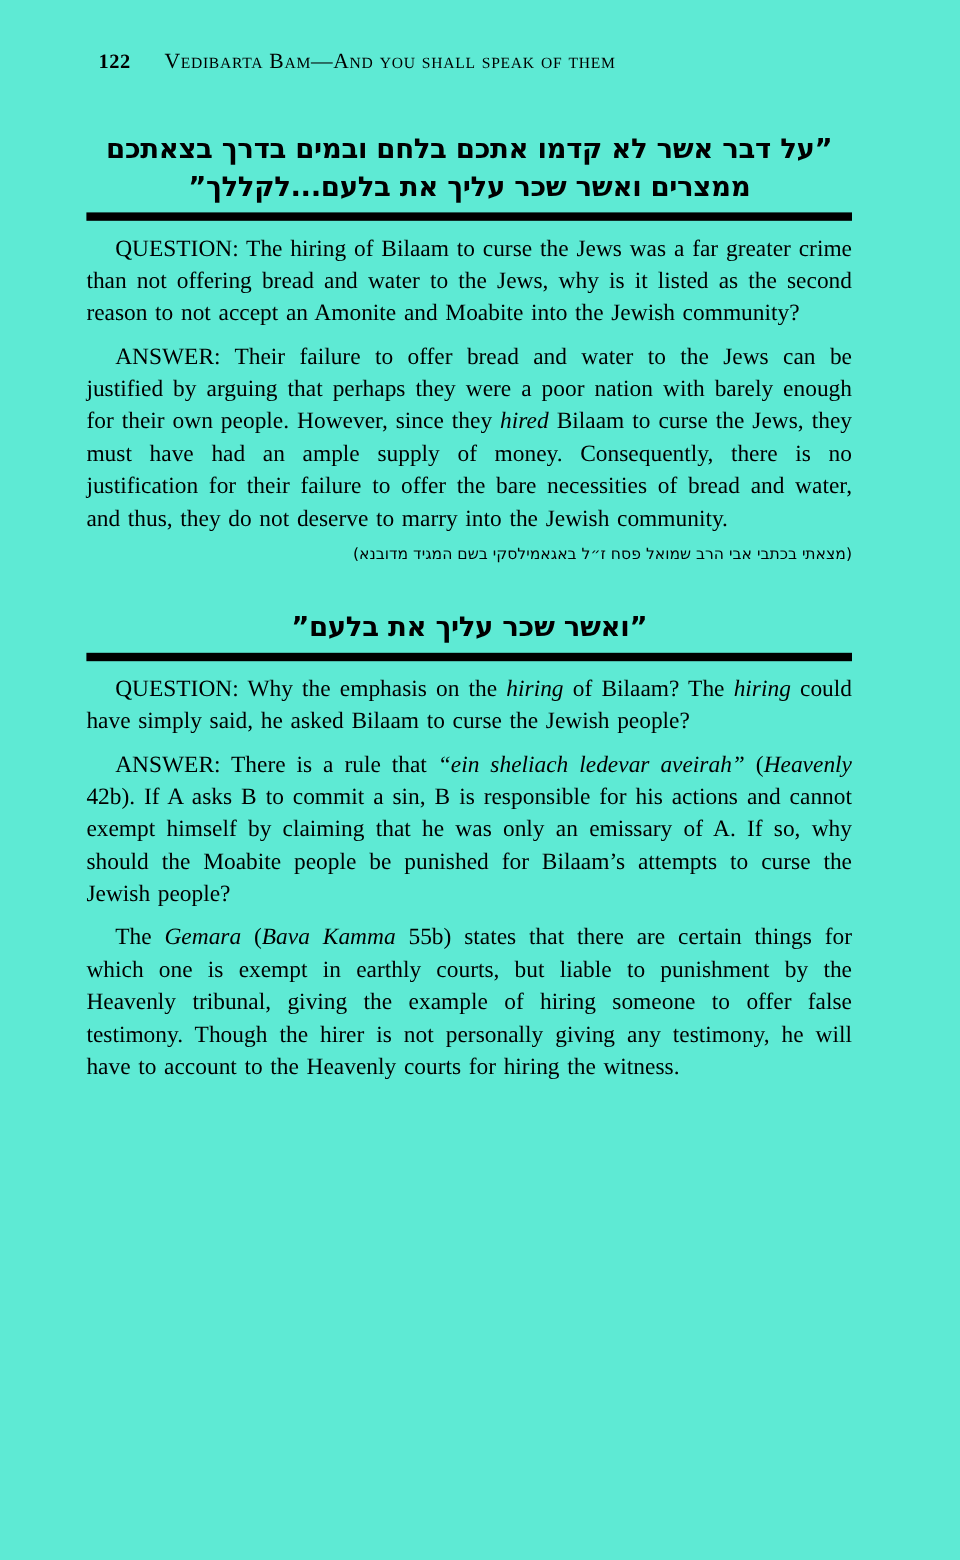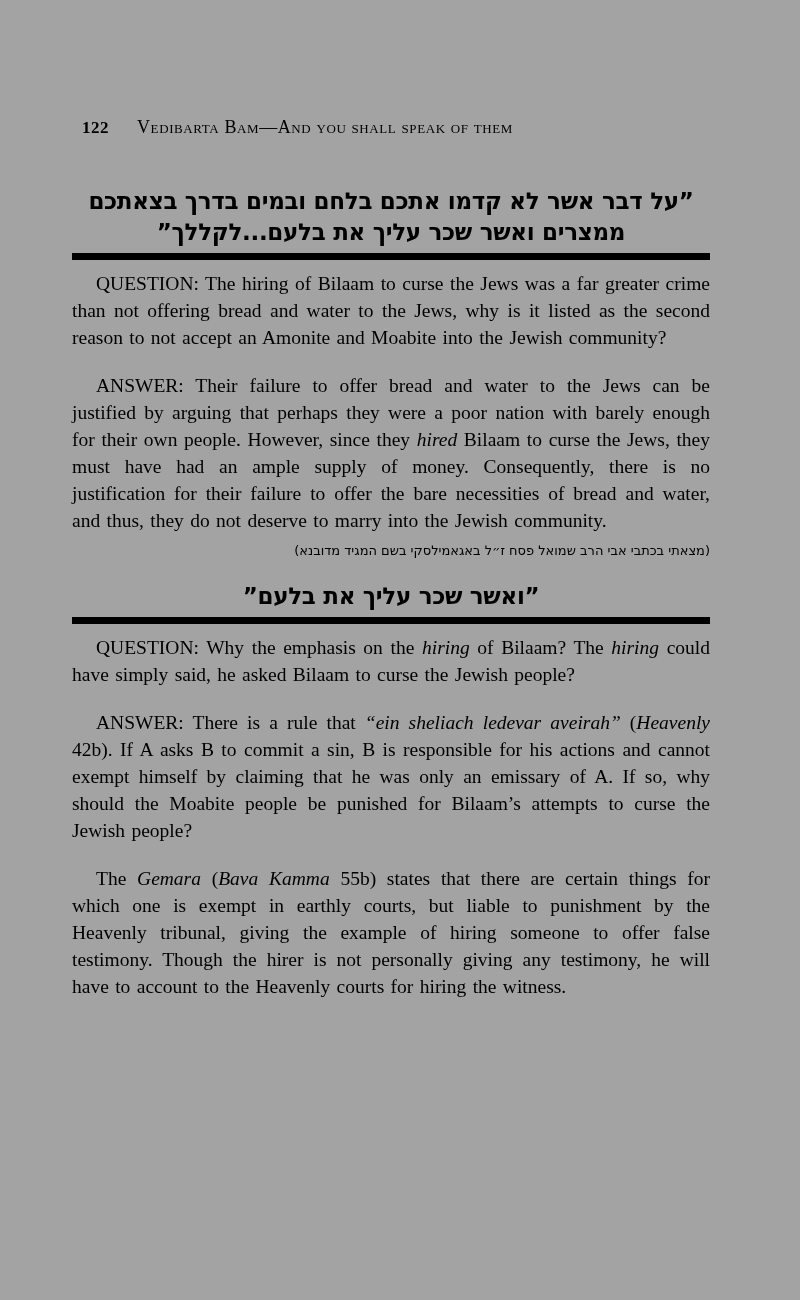--- a/index.html
+++ b/index.html
@@ -9,22 +9,22 @@
   }
   body {
     width: 800px;
     height: 1300px;
     overflow: hidden;
   }
   .page {
     box-sizing: border-box;
     width: 800px;
     height: 1300px;
-    padding: 116px 90px 0 72px;
-    background: #a3a3a3;
+    padding: 40px 90px 0 72px;
+    background: #5eead4;
     color: #000000;
   }
 
   
   .page-header {
     display: flex;
     align-items: baseline;
     padding-left: 10px;
     font-family: "Liberation Serif", serif;
     line-height: 22px;
@@ -46,21 +46,21 @@
   .heb-heading {
     direction: rtl;
     text-align: center;
     font-family: "DejaVu Sans", sans-serif;
     font-weight: bold;
     font-size: 23px;
     line-height: 31px;
     letter-spacing: -0.3px;
   }
   .heb-heading-1 { margin-top: 47px; }
-  .heb-heading-2 { margin-top: 20px; }
+  .heb-heading-2 { margin-top: 35px; }
 
   .divider-bar {
     height: 7px;
     background: #000000;
     margin-top: 5px;
   }
 
   
   .verse-quote {
     margin: 6px 0 0 0;
@@ -75,21 +75,21 @@
   
   .body-par {
     margin: 10px 0 0 0;
     font-family: "Liberation Serif", serif;
     font-size: 19.5px;
     line-height: 27px;
     text-align: justify;
     text-indent: 24px;
     word-spacing: 1.5px;
   }
-  .body-par.gap { margin-top: 21px; }
+  .body-par.gap { margin-top: 9px; }
 
   .attribution {
     margin: 7px 0 0 0;
     direction: rtl;
     text-align: right;
     font-family: "DejaVu Sans", sans-serif;
     font-size: 13px;
     line-height: 20px;
   }
 </style>

